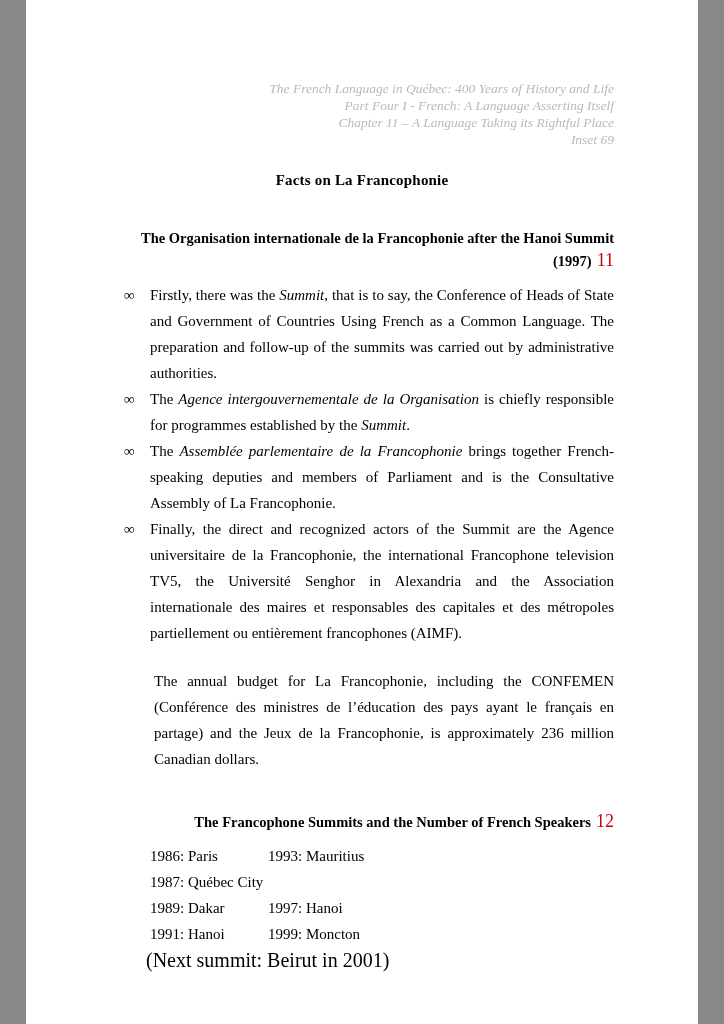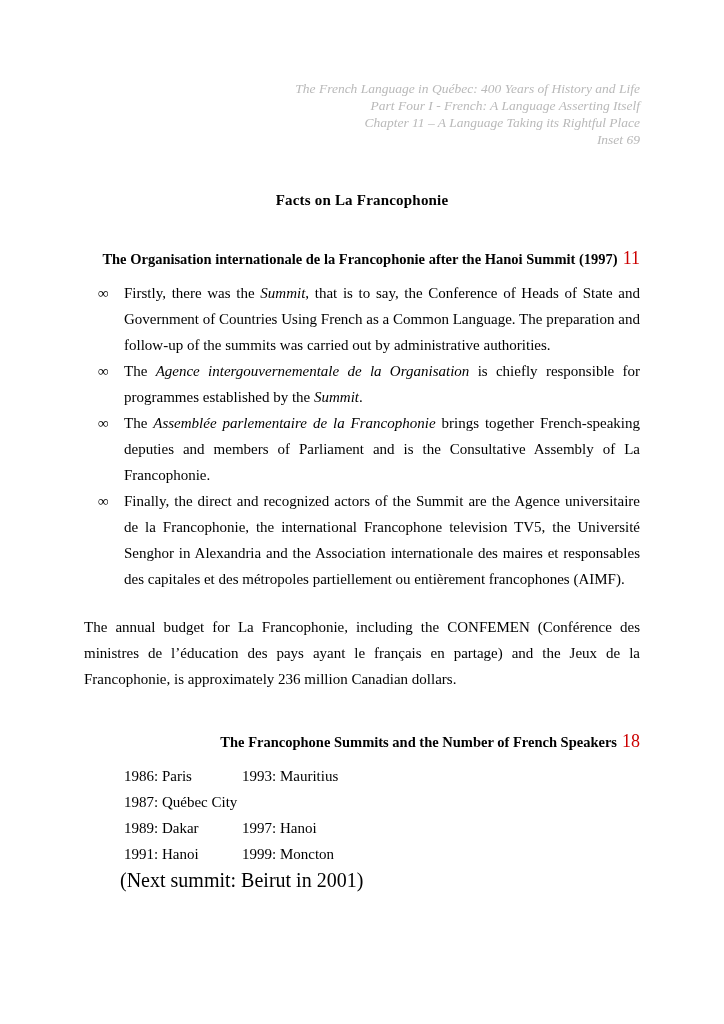--- a/index.html
+++ b/index.html
@@ -2,38 +2,38 @@
 <html style="--page_bg: #ffffff; --text_black: #000000; --header_gray: #b9b9b9; --accent_red: #cc0000;"><head>
 <meta charset="utf-8">
 <style>
   * { margin: 0; padding: 0; box-sizing: border-box; }
   html, body { background: #888; }
   body {
     font-family: "Liberation Serif", "DejaVu Serif", serif;
     -webkit-font-smoothing: antialiased;
   }
   .page {
-    width: 724px;
+    width: 672px;
     height: 1024px;
     margin: 0 auto;
     background: var(--page_bg, #ffffff);
     color: var(--text_black, #000000);
     padding: 80px 84px 0 84px;
     overflow: hidden;
     position: relative;
   }
   .doc-header {
     text-align: right;
     font-style: italic;
     color: var(--header_gray, #b9b9b9);
     font-size: 13.5px;
     line-height: 17px;
   }
   .doc-title {
-    margin-top: 44px;
+    margin-top: 24px;
     text-align: center;
     font-size: 15px;
     font-weight: bold;
     letter-spacing: 0.2px;
   }
   .section-heading {
     margin-top: 38px;
     font-size: 14.5px;
     font-weight: bold;
     line-height: 22px;
@@ -61,20 +61,21 @@
     left: 14px;
     top: 0;
     font-size: 15px;
   }
   .it { font-style: italic; }
   .body-para {
     margin-top: 22px;
     text-align: justify;
     font-size: 15px;
     line-height: 26px;
+    margin-left: 44px;
   }
   .summit-table {
     margin-top: 10px;
     margin-left: 40px;
     font-size: 15px;
     line-height: 26px;
   }
   .summit-row {
     display: grid;
     grid-template-columns: 118px auto;
@@ -107,21 +108,21 @@
   <ul class="bullet-list">
       <li><span class="marker">∞</span><span>Firstly, there was the </span><span class="it">Summit</span><span>, that is to say, the Conference of Heads of State and Government of Countries Using French as a Common Language. The preparation and follow-up of the summits was carried out by administrative authorities.</span></li>
       <li><span class="marker">∞</span><span>The </span><span class="it">Agence intergouvernementale de la Organisation</span><span> is chiefly responsible for programmes established by the </span><span class="it">Summit</span><span>.</span></li>
       <li><span class="marker">∞</span><span>The </span><span class="it">Assemblée parlementaire de la Francophonie</span><span> brings together French-speaking deputies and members of Parliament and is the Consultative Assembly of La Francophonie.</span></li>
       <li><span class="marker">∞</span><span>Finally, the direct and recognized actors of the Summit are the Agence universitaire de la Francophonie, the international Francophone television TV5, the Université Senghor in Alexandria and the Association internationale des maires et responsables des capitales et des métropoles partiellement ou entièrement francophones (AIMF).</span></li>
     </ul>
 
   <p class="body-para">The annual budget for La Francophonie, including the CONFEMEN (Conférence des ministres de l’éducation des pays ayant le français en partage) and the Jeux de la Francophonie, is approximately 236 million Canadian dollars.</p>
 
   <h2 class="section-heading">
-    <span>The Francophone Summits and the Number of French Speakers</span><span class="ref">18</span>
+    <span>The Francophone Summits and the Number of French Speakers</span><span class="ref">12</span>
   </h2>
 
   <div class="summit-table">
       <div class="summit-row">
         <span>1986: Paris</span>
         <span>1993: Mauritius</span>
       </div>
       <div class="summit-row">
         <span>1987: Québec City</span>
       </div>

